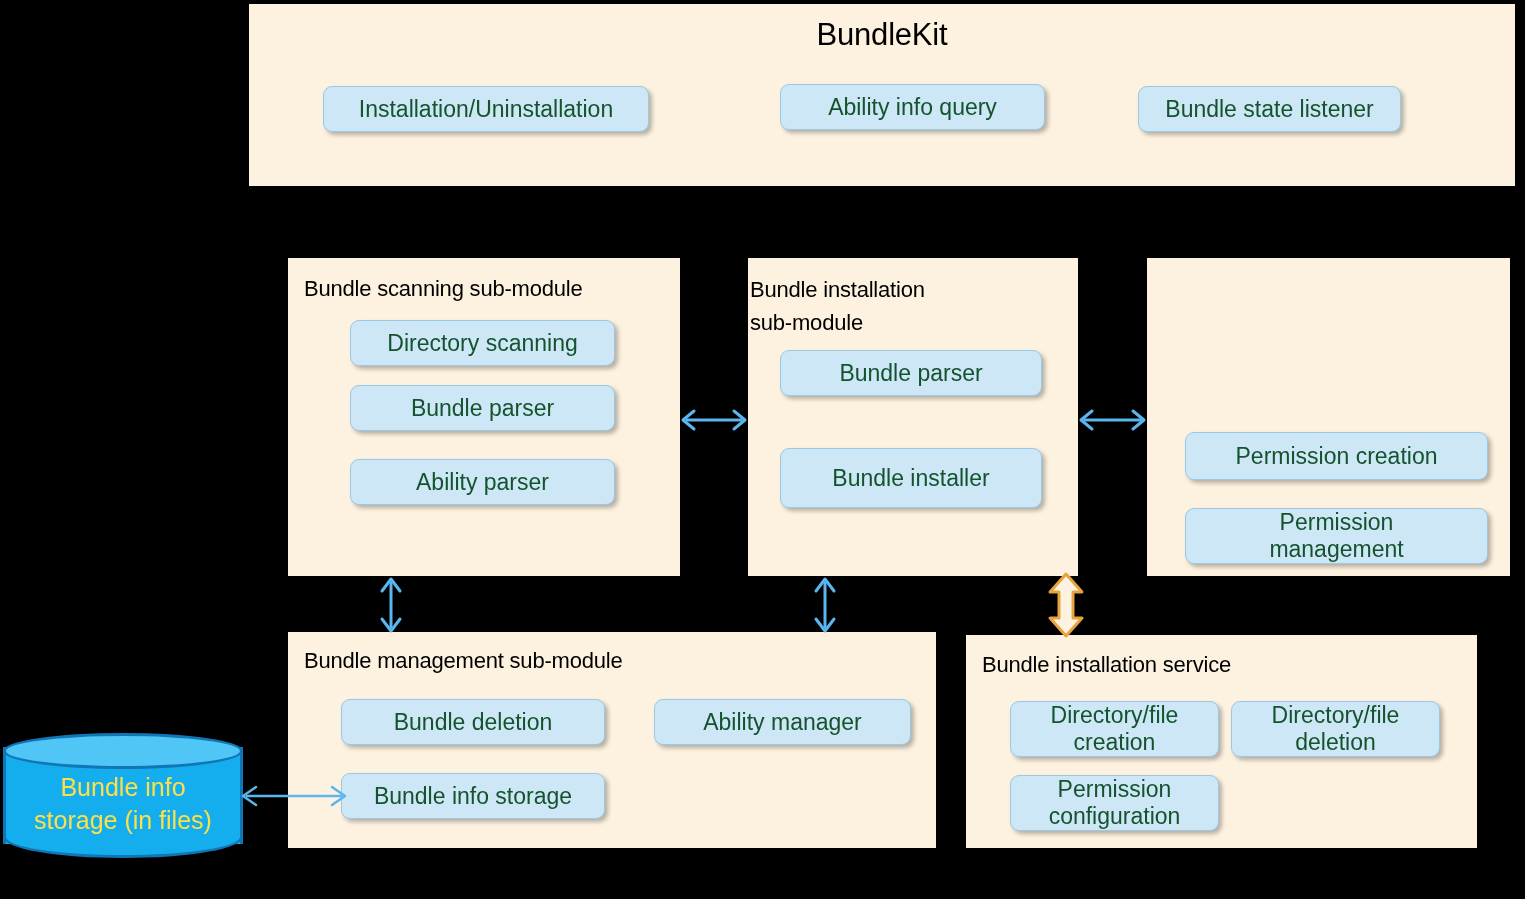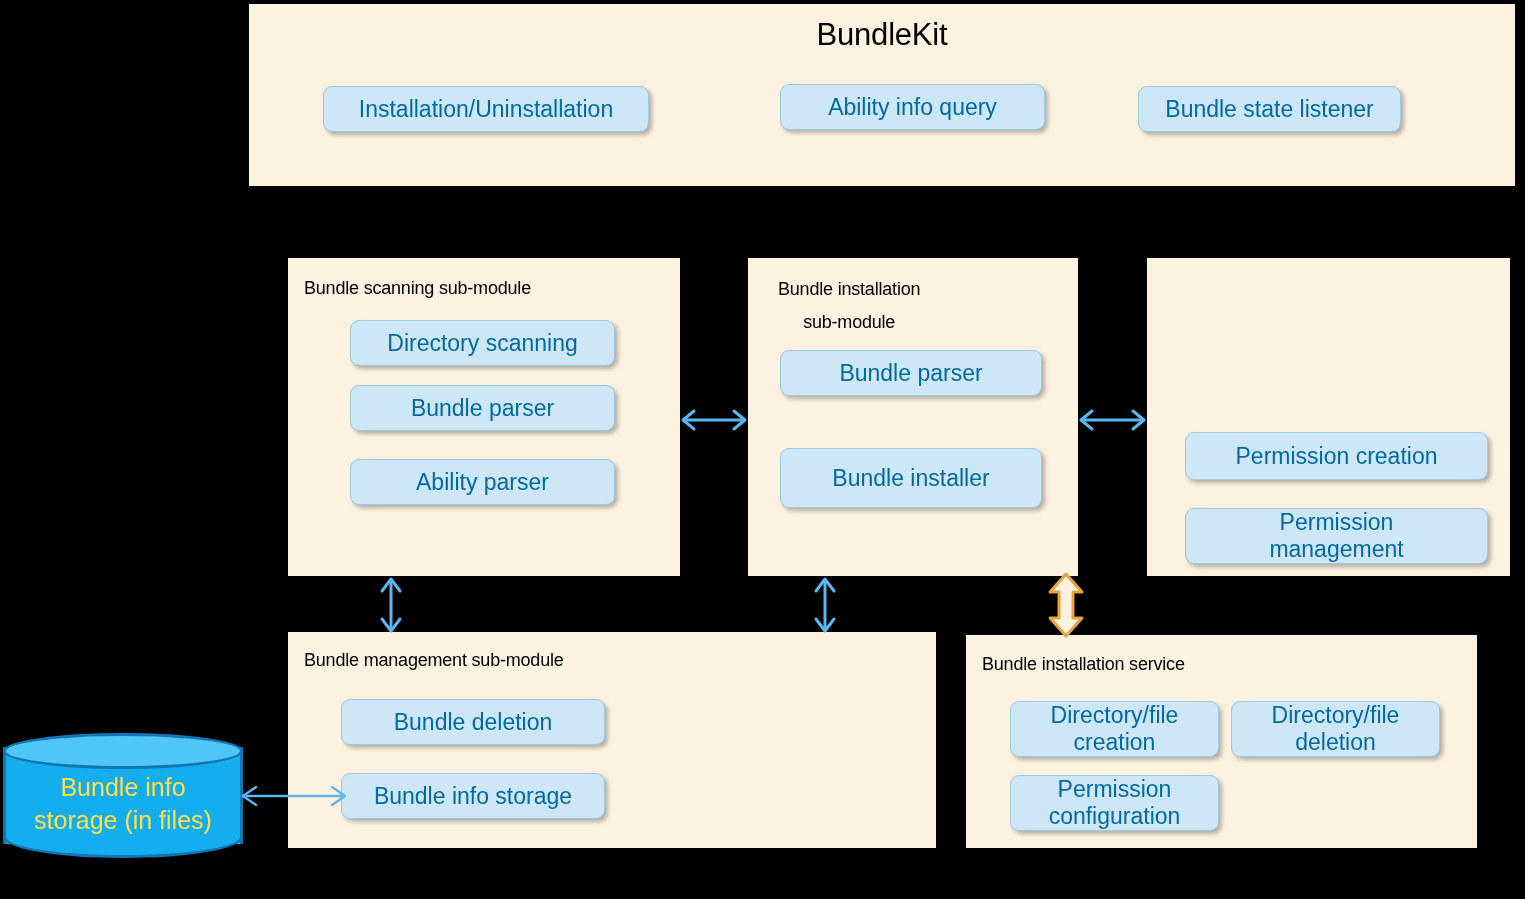--- a/index.html
+++ b/index.html
@@ -20,40 +20,40 @@
   
   .panel {
     position: absolute;
     background: #FDF2E0;
     box-sizing: border-box;
   }
 
   .panel-title {
     position: absolute;
     color: #000000;
-    font-size: 18px;
+    font-size: 22px;
     line-height: 33px;
     letter-spacing: -0.2px;
     white-space: pre-line;
   }
 
   .panel-title.center {
     width: 100%;
     text-align: center;
     font-size: 31px;
   }
 
   
   .chip {
     position: absolute;
     box-sizing: border-box;
     background: #CDE7F6;
     border: 1.5px solid #9BC9E4;
     border-radius: 9px;
-    color: #0369a1;
+    color: #14532d;
     font-size: 23px;
     line-height: 27px;
     display: flex;
     align-items: center;
     justify-content: center;
     text-align: center;
     box-shadow: 3px 3px 4px rgba(0,0,0,0.28);
     white-space: pre-line;
     padding: 0 4px;
   }
@@ -133,21 +133,21 @@
     <div class="panel-title" style="left:16px; top:14px;">Bundle scanning sub-module</div>
 
     <div class="chip" style="left:62px; top:62px; width:265px; height:46px;">Directory scanning</div>
 
     <div class="chip" style="left:62px; top:127px; width:265px; height:46px;">Bundle parser</div>
 
     <div class="chip" style="left:62px; top:201px; width:265px; height:46px;">Ability parser</div>
   </div>
 
   <div class="panel" style="left:748px; top:258px; width:330px; height:318px;">
-    <div class="panel-title" style="left:30px; top:15px;text-align:center;">Bundle installation
+    <div class="panel-title" style="left:2px; top:15px;">Bundle installation
 sub-module</div>
 
     <div class="chip" style="left:32px; top:92px; width:262px; height:46px;">Bundle parser</div>
 
     <div class="chip" style="left:32px; top:190px; width:262px; height:60px;">Bundle installer</div>
   </div>
 
   <div class="panel" style="left:1147px; top:258px; width:363px; height:318px;">
 
 
@@ -155,20 +155,21 @@
 
     <div class="chip" style="left:38px; top:250px; width:303px; height:56px;">Permission
 management</div>
   </div>
 
   <div class="panel" style="left:288px; top:632px; width:648px; height:216px;">
     <div class="panel-title" style="left:16px; top:12px;">Bundle management sub-module</div>
 
     <div class="chip" style="left:53px; top:67px; width:264px; height:46px;">Bundle deletion</div>
 
+    <div class="chip" style="left:366px; top:67px; width:257px; height:46px;">Ability manager</div>
 
     <div class="chip" style="left:53px; top:141px; width:264px; height:46px;">Bundle info storage</div>
   </div>
 
   <div class="panel" style="left:966px; top:635px; width:511px; height:213px;">
     <div class="panel-title" style="left:16px; top:13px;">Bundle installation service</div>
 
     <div class="chip" style="left:44px; top:66px; width:209px; height:56px;">Directory/file
 creation</div>
 

